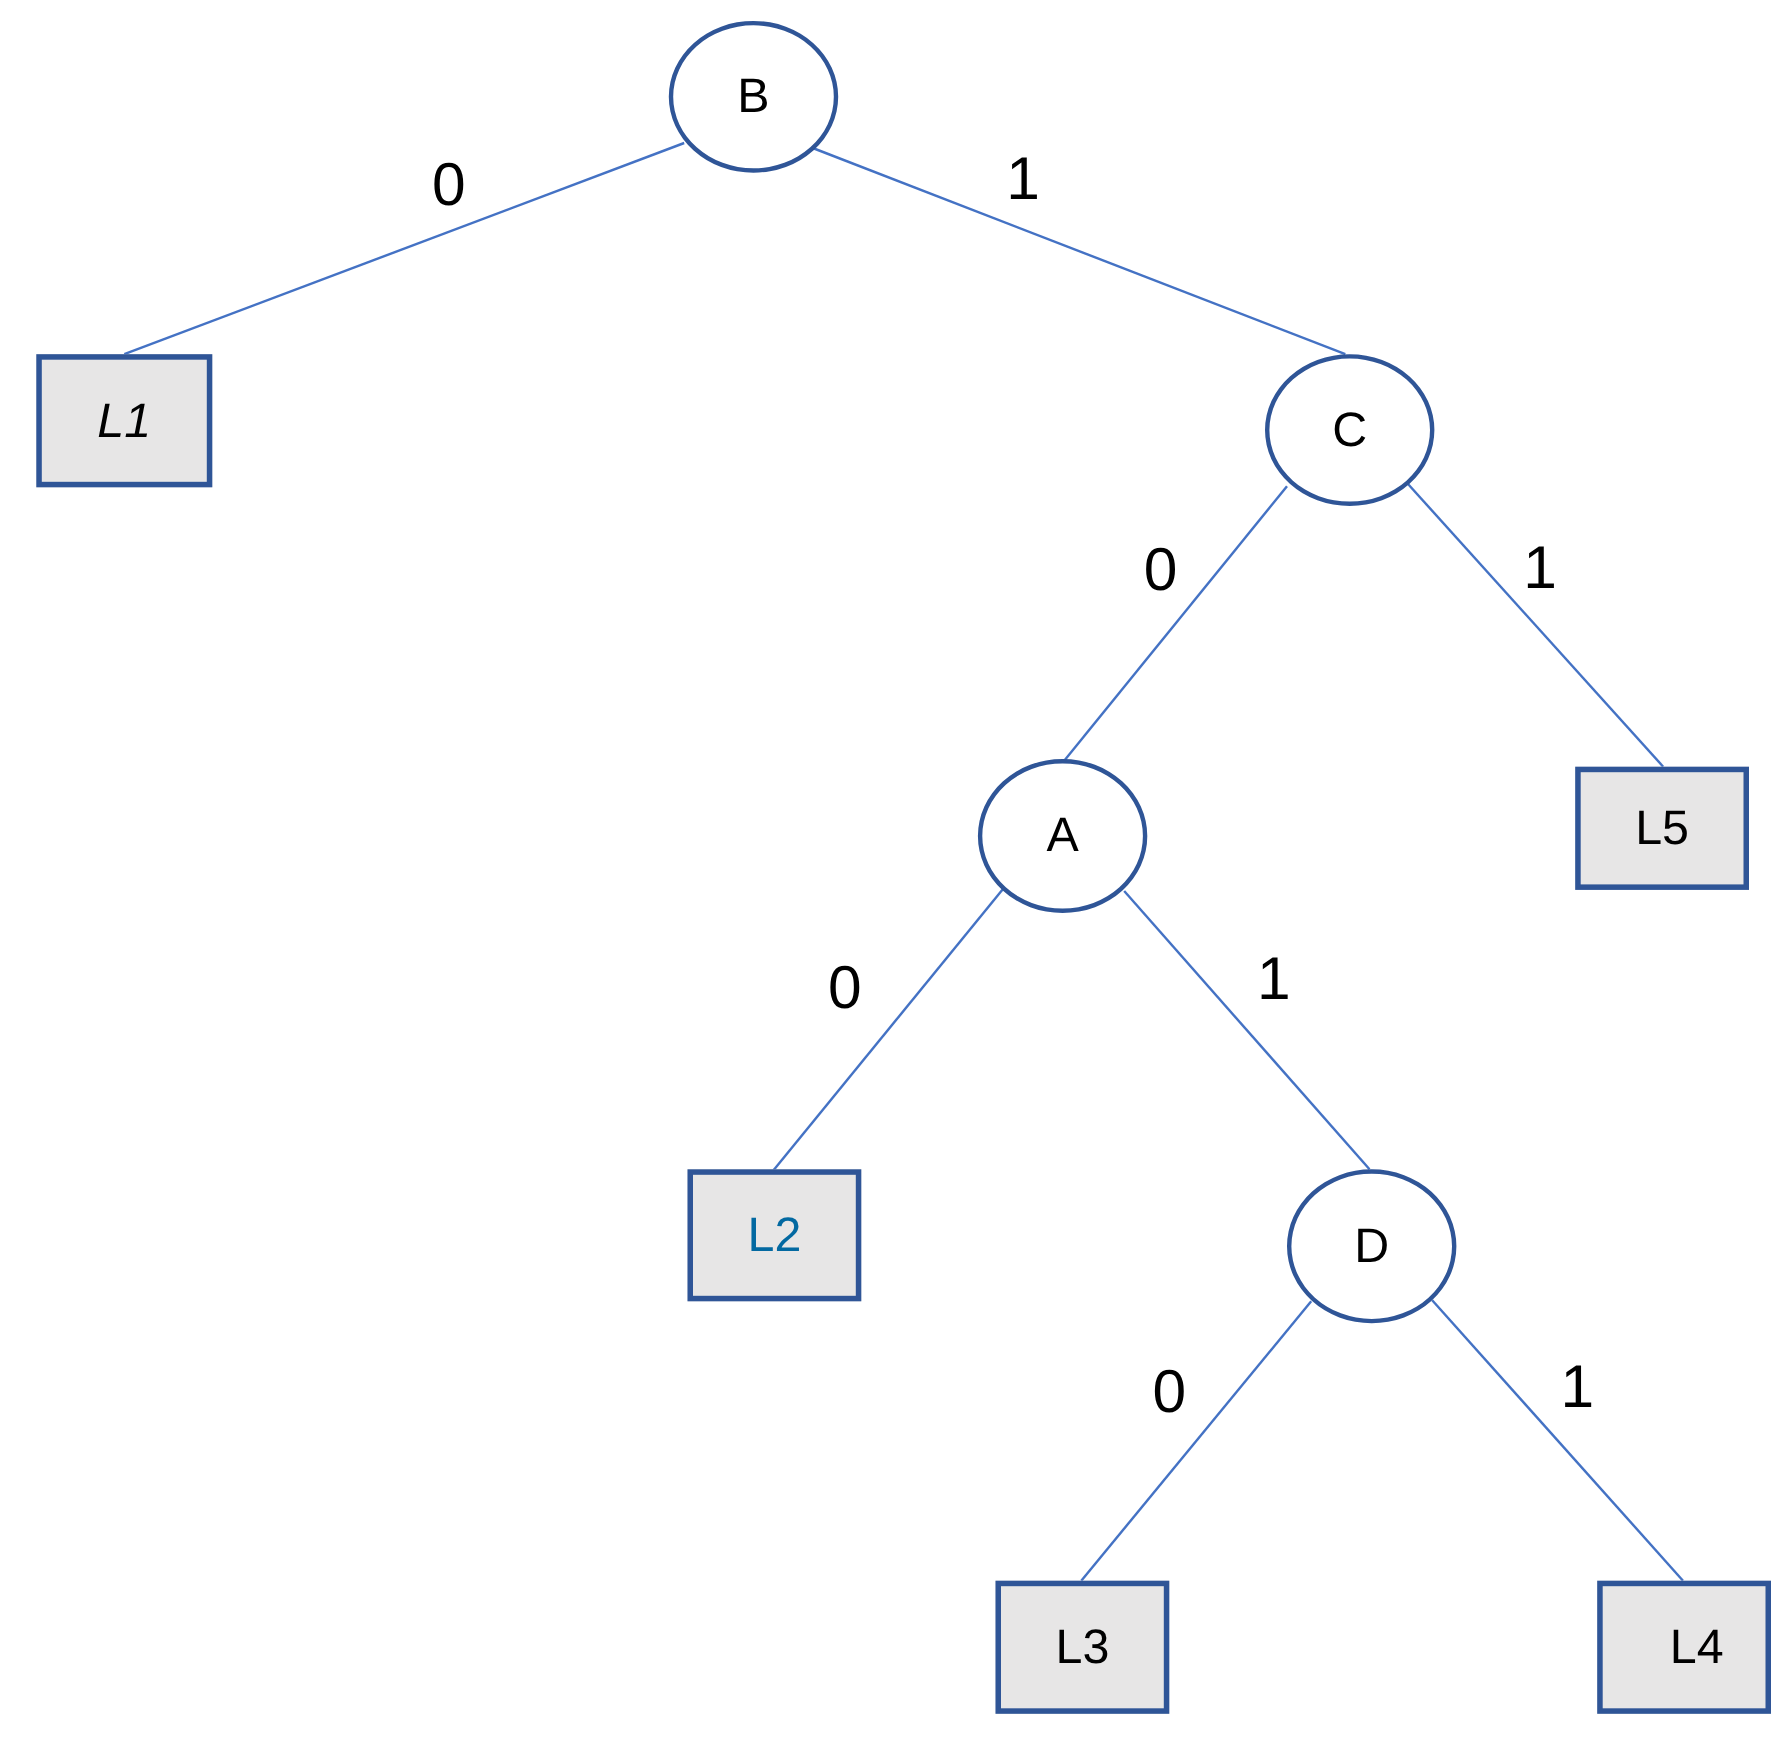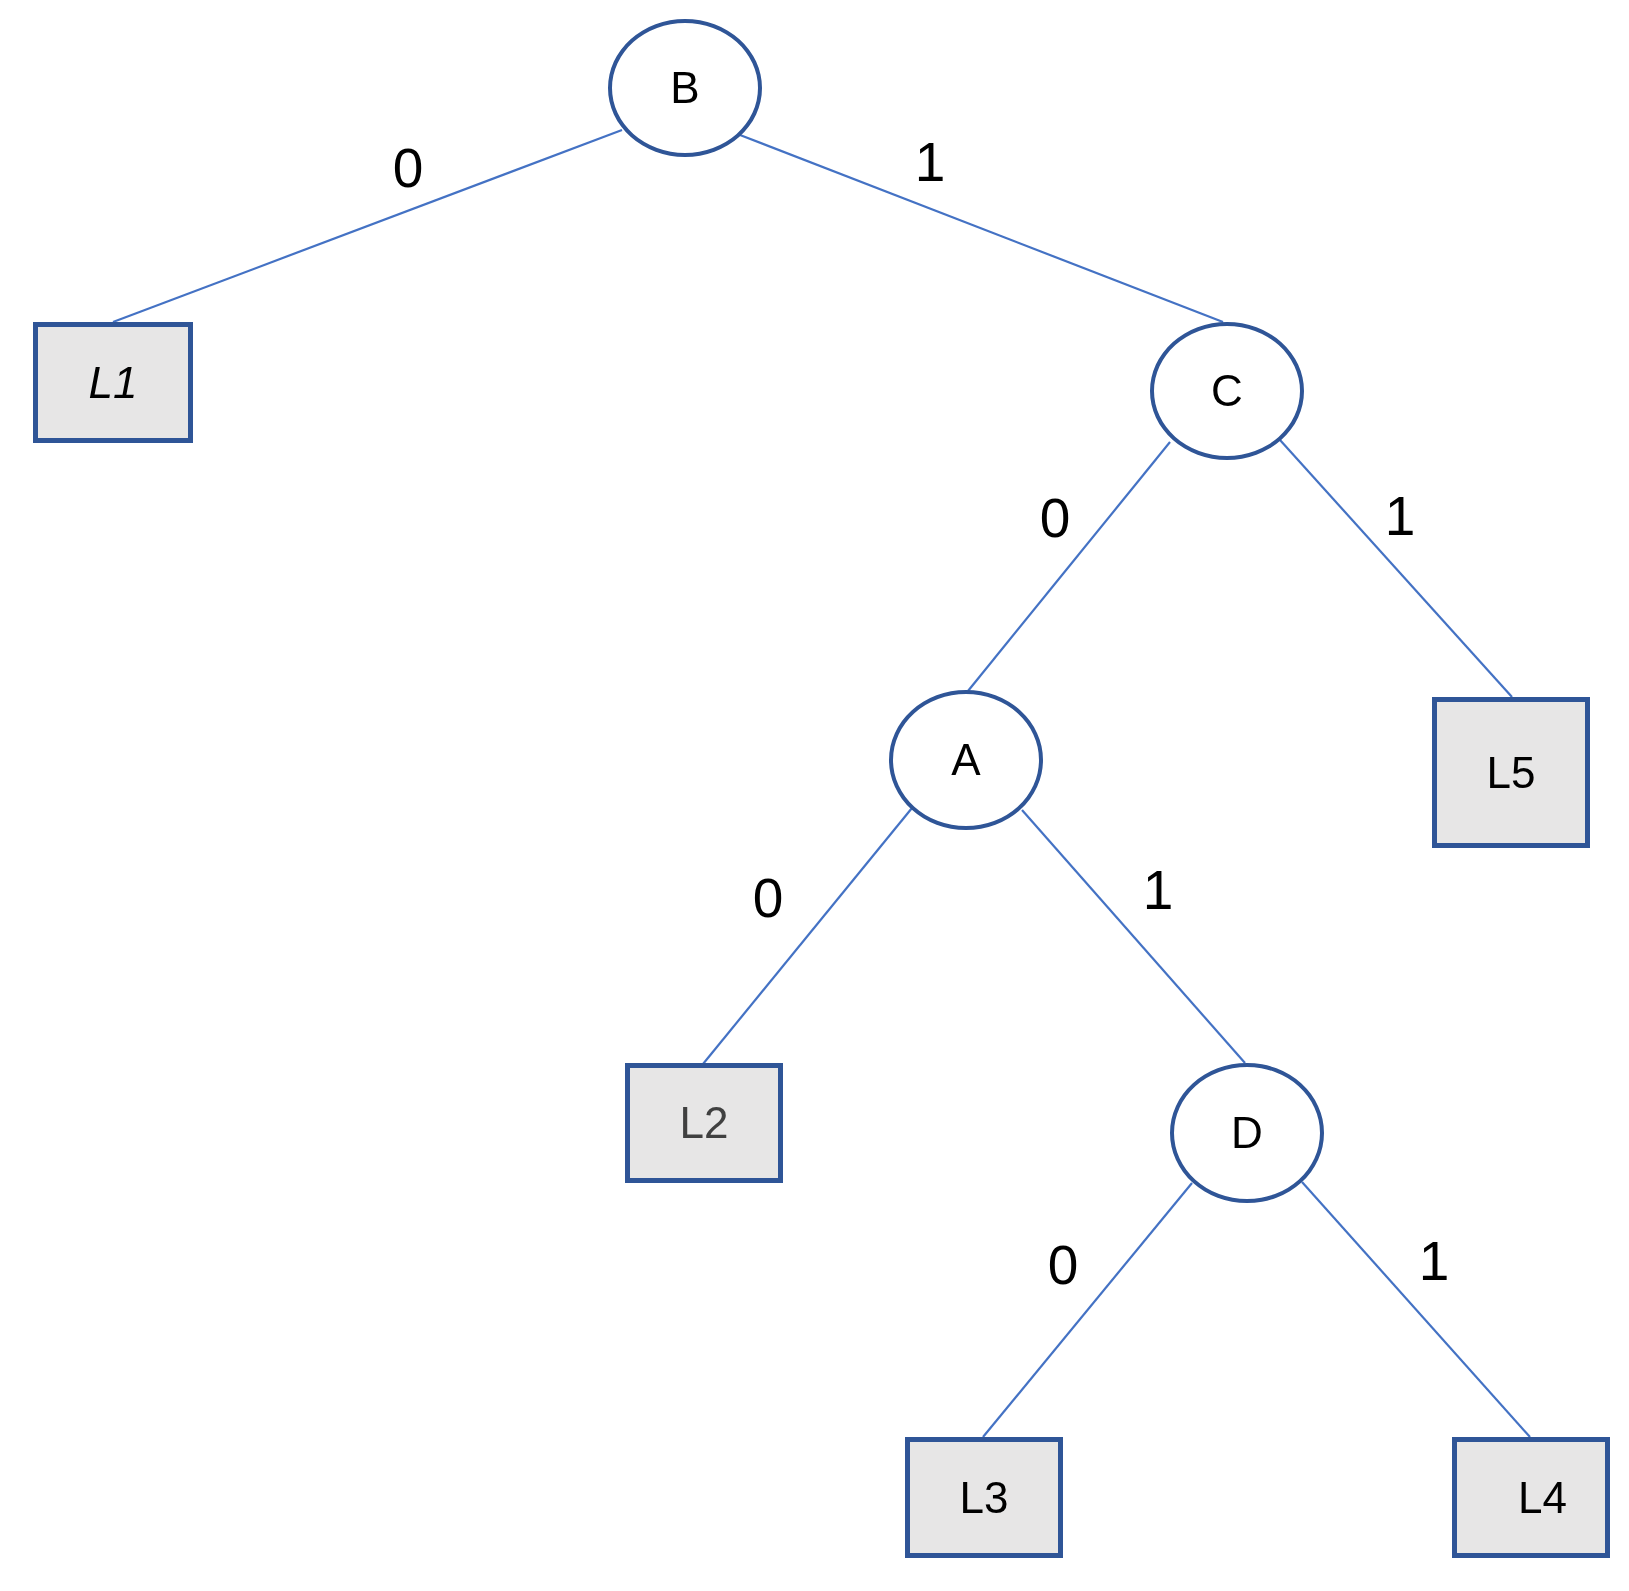--- a/index.html
+++ b/index.html
@@ -81,25 +81,25 @@
     </div>
     <div class="node internal" style="left: 889px; top: 690px; width: 154px; height: 140px; background: rgb(255, 255, 255); border-color: rgb(47, 85, 151);">
       <span style="color: rgb(0, 0, 0);">A</span>
     </div>
     <div class="node internal" style="left: 1170px; top: 1063px; width: 154px; height: 140px; background: rgb(255, 255, 255); border-color: rgb(47, 85, 151);">
       <span style="color: rgb(0, 0, 0);">D</span>
     </div>
     <div class="node leaf" style="left: 33px; top: 322px; width: 160px; height: 121px; background: rgb(231, 230, 230); border-color: rgb(47, 85, 151); font-style: italic;">
       <span style="color: rgb(0, 0, 0);">L1</span>
     </div>
-    <div class="node leaf" style="left: 1432px; top: 697px; width: 158px; height: 151px; background: rgb(231, 230, 230); border-color: rgb(47, 85, 151);">
+    <div class="node leaf" style="left: 1432px; top: 697px; width: 158px; height: 112px; background: rgb(231, 230, 230); border-color: rgb(47, 85, 151);">
       <span style="color: rgb(0, 0, 0);">L5</span>
     </div>
     <div class="node leaf" style="left: 625px; top: 1063px; width: 158px; height: 120px; background: rgb(231, 230, 230); border-color: rgb(47, 85, 151);">
-      <span style="color: #404040;">L2</span>
+      <span style="color: #0369a1;">L2</span>
     </div>
     <div class="node leaf" style="left: 905px; top: 1437px; width: 158px; height: 121px; background: rgb(231, 230, 230); border-color: rgb(47, 85, 151);">
       <span style="color: rgb(0, 0, 0);">L3</span>
     </div>
     <div class="node leaf" style="left: 1452px; top: 1437px; width: 158px; height: 121px; background: rgb(231, 230, 230); border-color: rgb(47, 85, 151); padding-left: 23px;">
       <span style="color: rgb(0, 0, 0);">L4</span>
     </div>
   </div>
 
 </body></html>

